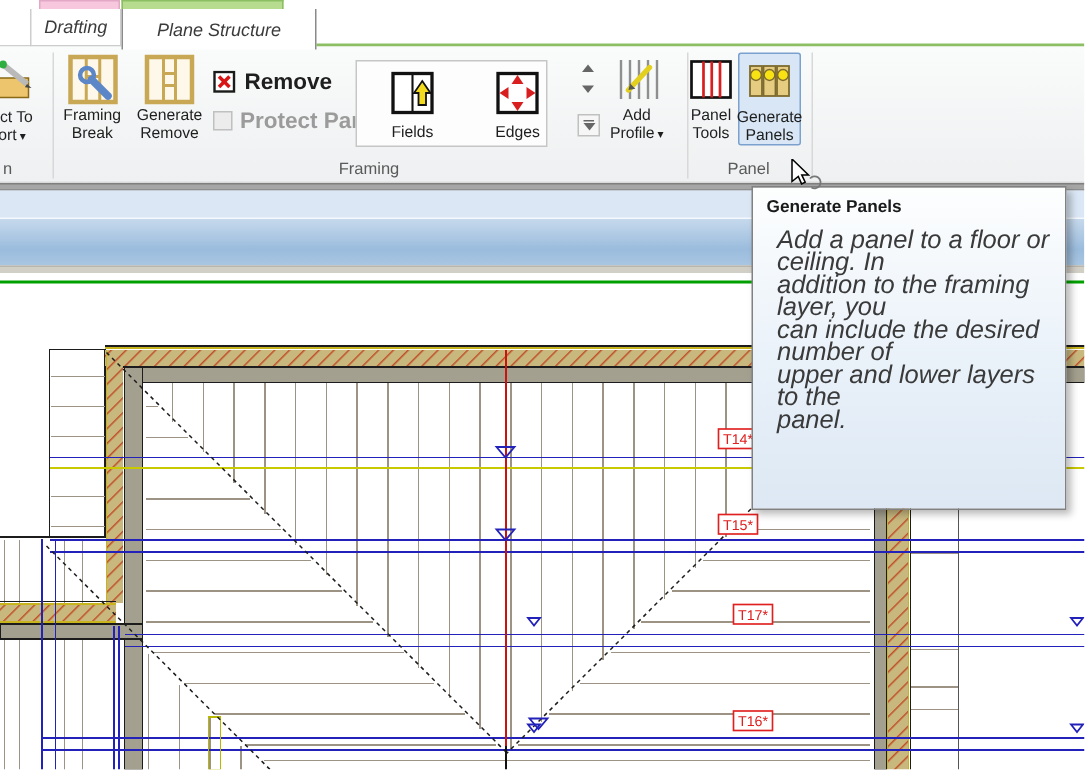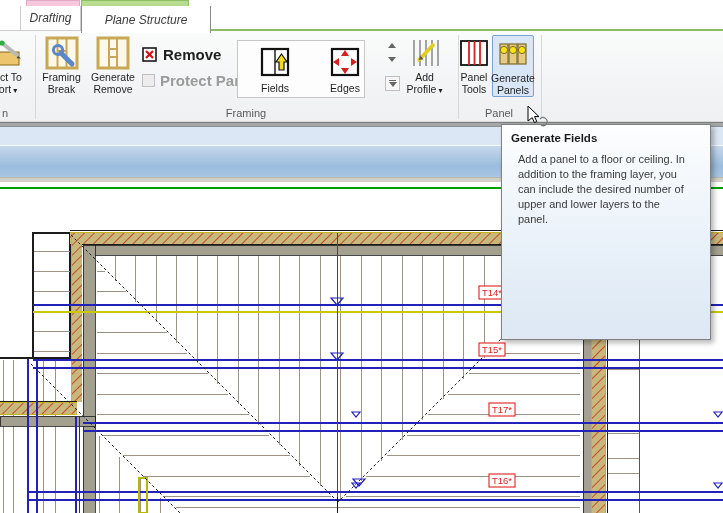--- a/index.html
+++ b/index.html
@@ -49,21 +49,21 @@
   .b2{height:19px;background:#dbe7f5;border-bottom:1px solid #f5f8fc;box-sizing:border-box;}
   .b3{height:31px;background:linear-gradient(180deg,#c6d9ec,#9bbcdd 65%,#a9c6e2);}
   .b4{height:5px;background:#d2cfc7;border-top:1px solid #b9b6ae;box-sizing:border-box;}
   .b5{height:5px;background:#fff;}
   .b6{height:2px;background:#00a000;}
   
   .tooltip{position:absolute;left:501px;top:124px;width:210px;height:216px;z-index:5;box-sizing:border-box;
            border:1px solid #818181;background:linear-gradient(#fdfefe,#e9f1f9 55%,#dde8f4);
            box-shadow:3px 3px 5px rgba(0,0,0,0.28);padding:7px 8px 0 9px;color:#3a3a3a;}
   .tooltip h1{margin:0 0 8px 0;font-size:11.5px;color:#1a1a1a;}
-  .tooltip p{margin:0 0 11px 0;padding-left:7px;font-size:11px;line-height:15px;white-space:pre-line;}
+  .tooltip p{margin:0 0 11px 0;padding-left:7px;font-size:17px;line-height:15px;white-space:pre-line;font-style:italic;}
   
   .cursor{position:absolute;left:527px;top:106px;z-index:6;}
 </style>
 </head>
 <body>
 
 <div id="app">
 
   <svg id="cad" width="723" height="513" viewBox="0 0 723 513">
     <defs>
@@ -371,21 +371,21 @@
         <span>Panels</span>
       </div>
 
       <div class="grouplabel" style="left:0px;width:10px">n</div>
       <div class="grouplabel" style="left:96px;width:300px">Framing</div>
       <div class="grouplabel" style="left:459px;width:80px">Panel</div>
     </div>
   </div>
 
   <div class="tooltip">
-    <h1>Generate Fields</h1>
+    <h1>Generate Panels</h1>
     <p>Add a panel to a floor or ceiling. In
 addition to the framing layer, you
 can include the desired number of
 upper and lower layers to the
 panel.</p>
   </div>
 
   <div class="cursor">
     <svg width="22" height="22" viewBox="0 0 22 22">
       <path d="M1,0 L1,15 L5.2,11.6 L7.4,16.6 L9.8,15.5 L7.5,10.6 L12,10.6 Z" fill="#fff" stroke="#000" stroke-width="1"></path>

